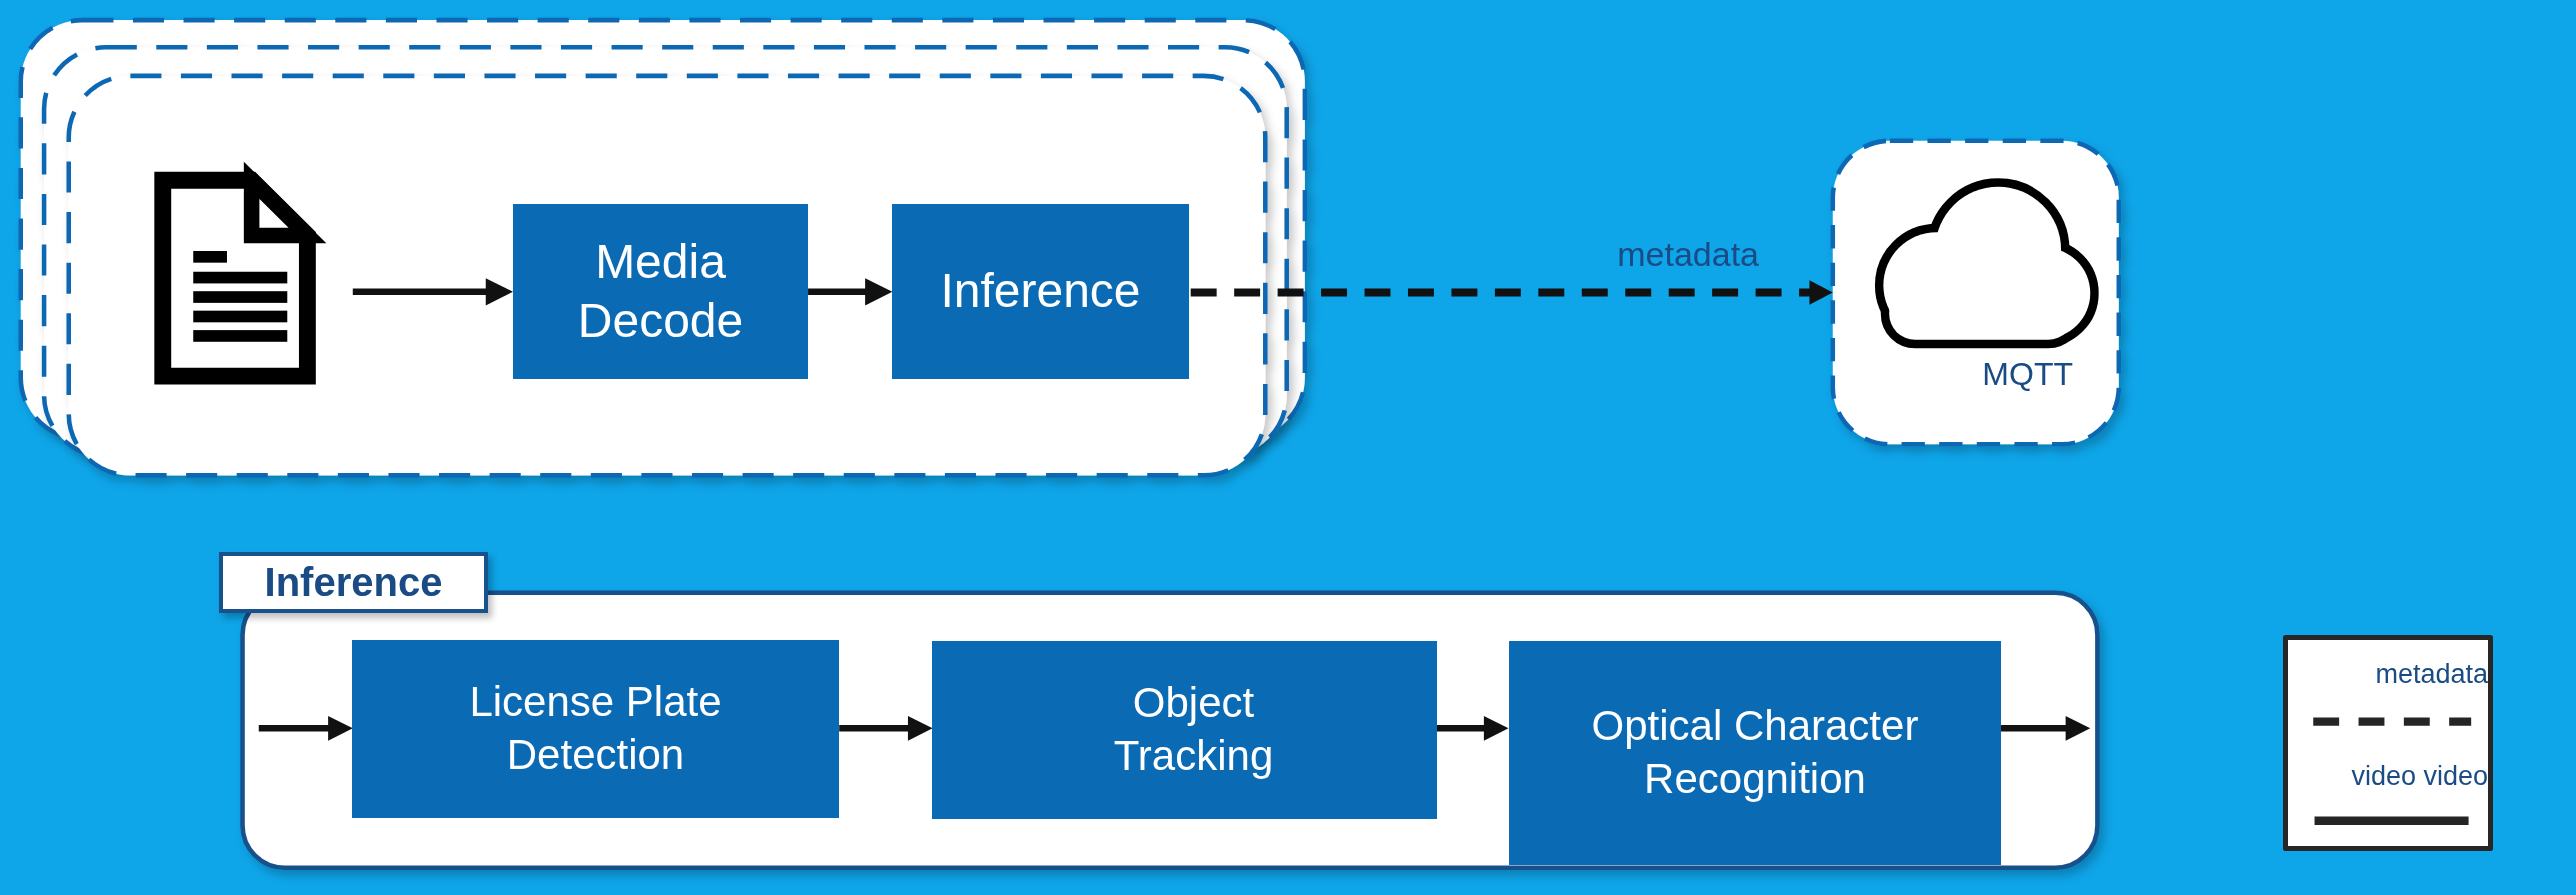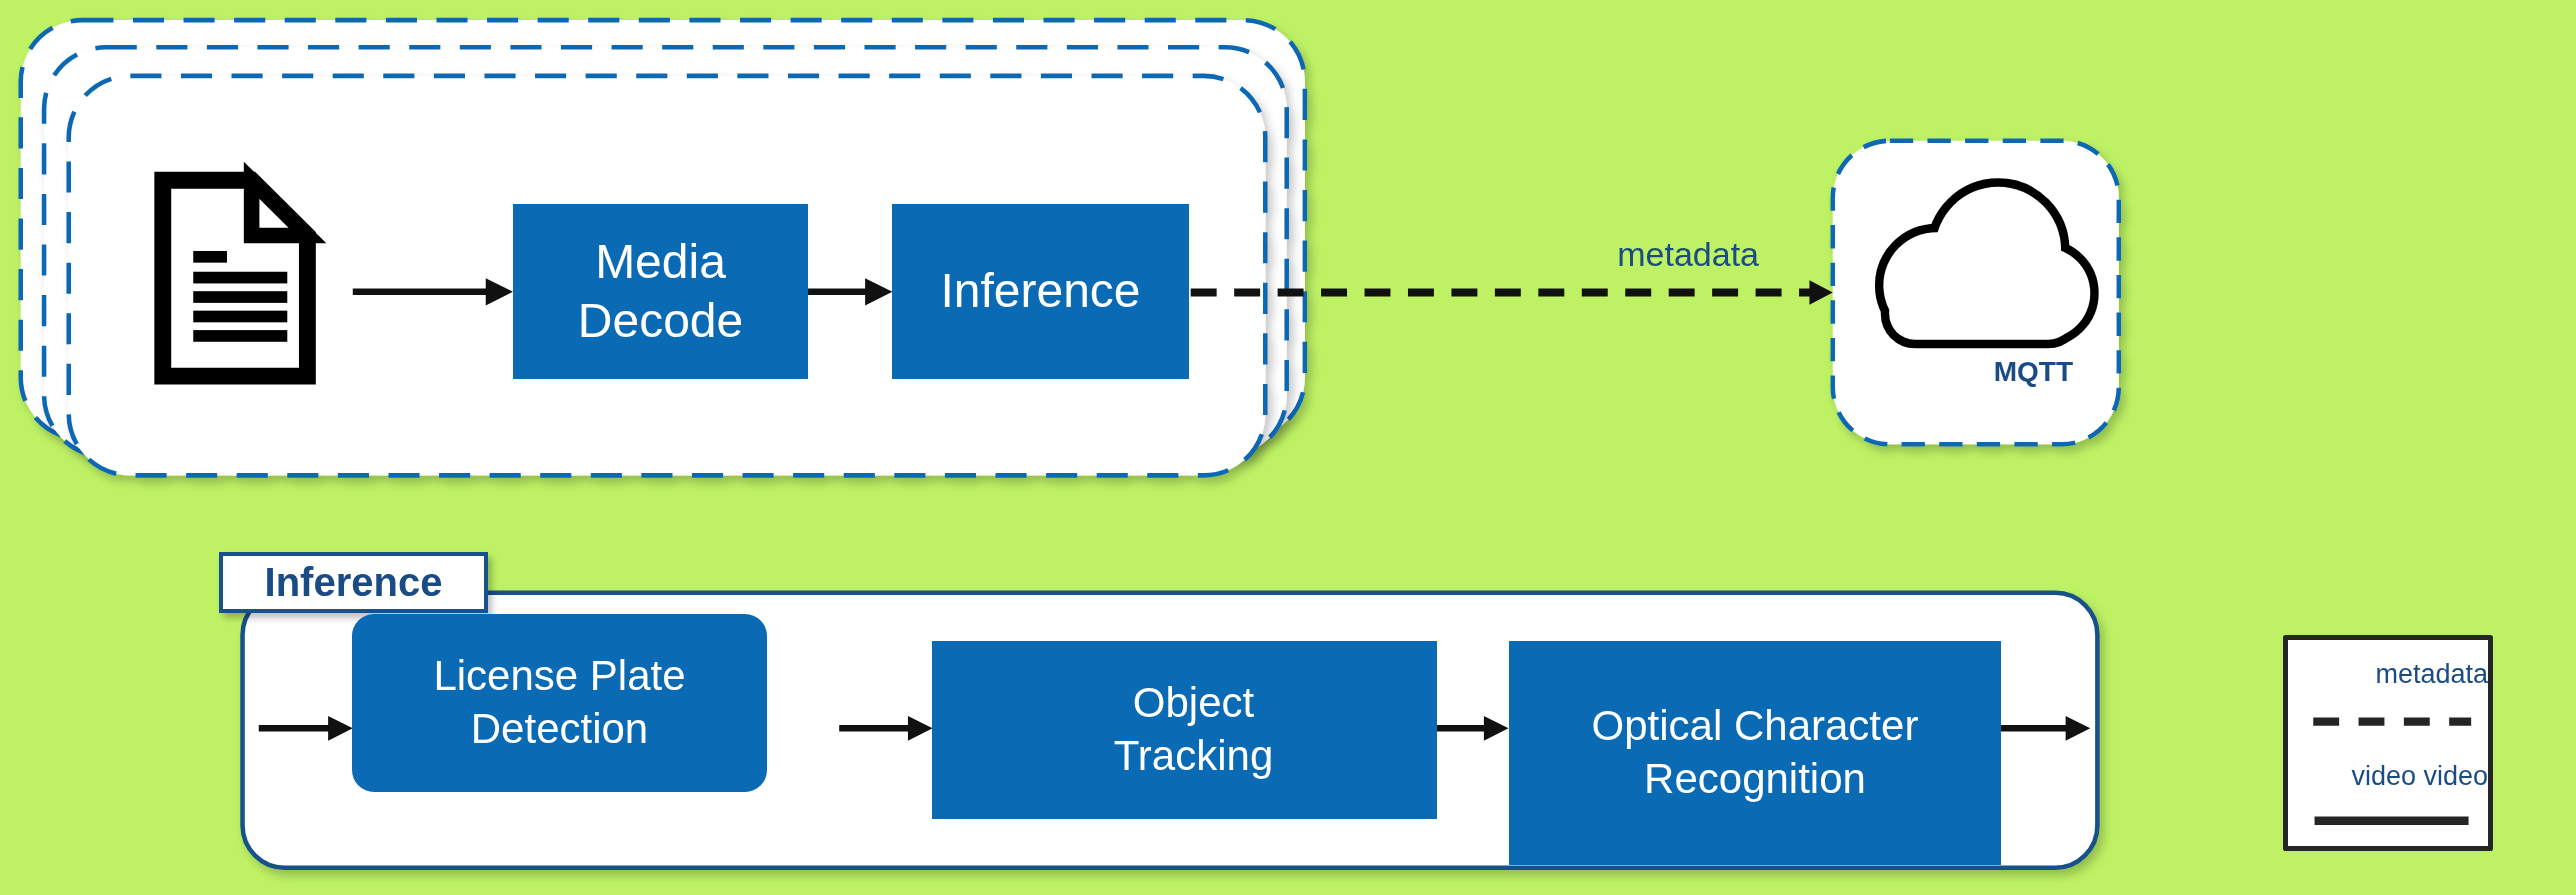--- a/index.html
+++ b/index.html
@@ -1,32 +1,32 @@
 <!DOCTYPE html>
 <html style="font-size:10.4px"><head>
 <meta charset="utf-8">
 <style>
   html,body{margin:0;padding:0;background:#ffffff;}
   .canvas{
-    position:relative;width:2576px;height:895px;background:#bef264;overflow:hidden;
+    position:relative;width:2576px;height:895px;background:#0ea5e9;overflow:hidden;
     font-family:"Liberation Sans", sans-serif;
   }
   .abs{position:absolute;}
   svg.layer{position:absolute;left:0;top:0;}
   .bluebox{
     background:#0B6AB4;color:#ffffff;
     display:flex;align-items:center;justify-content:center;text-align:center;
     font-weight:500;
   }
   .top-stage{font-size:48px;line-height:1.22;}
   .bot-stage{font-size:42px;line-height:1.26;}
   .clamp{display:inline-block;}
   .dark-label{color:#1A4B85;text-align:right;}
   .metadata-label{font-size:34px;font-weight:500;}
-  .mqtt-label{font-size:28px;font-weight:700;}
+  .mqtt-label{font-size:32px;font-weight:400;}
   .inference-label-box{
     background:#ffffff;border:4.5px solid #19518C;color:#1A4B85;
     display:flex;align-items:center;justify-content:center;
     font-size:40px;font-weight:600;
     box-shadow:3.9px 4.5px 6.5px rgba(0,0,0,0.25);
   }
   .legend-box{
     background:#ffffff;border:5.8px solid #262626;border-radius:2.6px;
   }
   .legend-text{font-size:27px;font-weight:500;width:100%;}
@@ -109,21 +109,21 @@
   <div class="abs bluebox top-stage" style="left:892px;top:204px;width:297px;height:175px;">
     <span class="clamp">Inference</span>
   </div>
 
   <div class="abs dark-label metadata-label" style="left:1473px;top:235px;width:286px;">metadata</div>
 
   <div class="abs dark-label mqtt-label" style="left:1878px;top:356px;width:195px;">MQTT</div>
 
   <div class="abs inference-label-box" style="left:219px;top:552px;width:261px;height:53px;">Inference</div>
 
-  <div class="abs bluebox bot-stage" style="left:352px;top:614px;width:415px;height:178px;border-radius:22px;">
+  <div class="abs bluebox bot-stage" style="left:352px;top:640px;width:487px;height:178px;">
     <span class="clamp" style="max-width:350px;">License Plate Detection</span>
   </div>
   <div class="abs bluebox bot-stage" style="left:932px;top:641px;width:487px;height:178px;padding-left:18px;">
     <span class="clamp" style="max-width:195px;">Object Tracking</span>
   </div>
   <div class="abs bluebox bot-stage" style="left:1509px;top:641px;width:492px;height:224px;">
     <span class="clamp" style="max-width:402px;">Optical Character Recognition</span>
   </div>
 
   <div class="abs legend-box" style="left:2283px;top:635px;width:200px;height:206px;">

